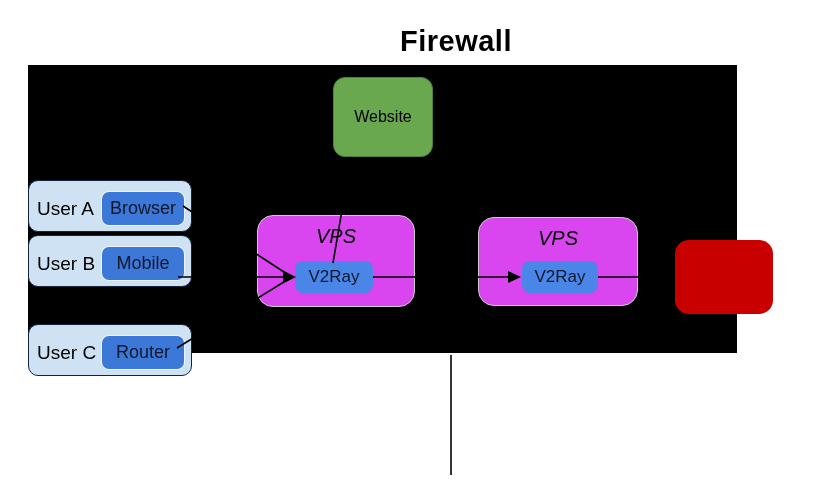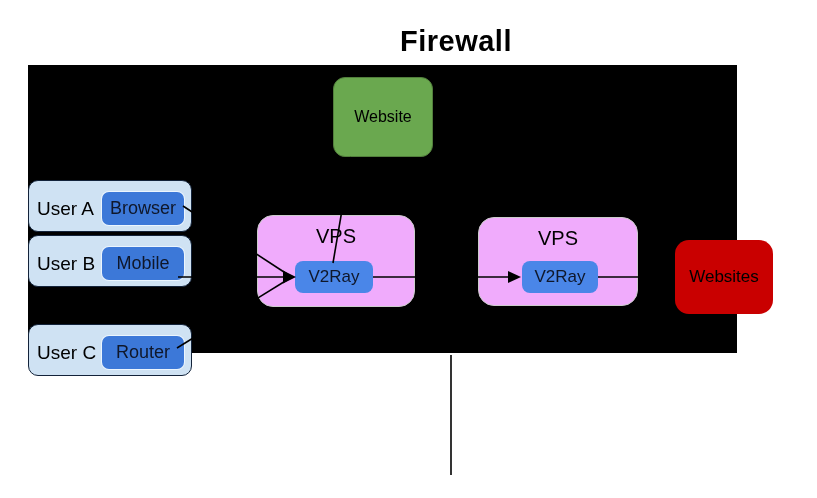--- a/index.html
+++ b/index.html
@@ -31,21 +31,21 @@
   .userA { top:180px; } .userB { top:235px; } .userC { top:324px; }
   .uname { font-size:19px; white-space:nowrap; }
   .device {
     height:33px; min-width:70px; padding:0 6px;
     background:#3c78d8; border-radius:7px;
     display:flex; align-items:center; justify-content:center;
     font-size:18px; color:#0f172a;
     box-shadow:0 0 0 1px rgba(240,248,255,0.85);
   }
   .vps {
-    background:#f0abfc; border:1.5px solid #cccccc; border-radius:16px;
+    background:#d946ef; border:1.5px solid #cccccc; border-radius:16px;font-style:italic;
   }
   .vps1 { left:257px; top:215px; width:158px; height:92px; }
   .vps2 { left:478px; top:217px; width:160px; height:89px; }
   .vps-label { text-align:center; margin-top:9px; font-size:20px; }
   .v2ray {
     position:absolute; z-index:2; background:#4a86e8; border-radius:8px;
     color:#0f172a; font-size:17px;
     display:flex; align-items:center; justify-content:center;
   }
   .v2ray1 { left:295px; top:261px; width:78px; height:32px; }
@@ -103,21 +103,20 @@
   </div>
 
   <div class="node vps vps2">
     <div class="vps-label">VPS</div>
   </div>
   <div class="v2ray v2ray2">
     <span>V2Ray</span>
   </div>
 
   <div class="node blocked">
-    <span>Websites</span>
   </div>
 
   <svg class="connectors" viewBox="0 0 817 498" xmlns="http://www.w3.org/2000/svg">
     <g stroke="#000000" stroke-width="1.6" fill="none">
       <line x1="183" y1="206" x2="287" y2="274"></line>
       <line x1="178" y1="277" x2="285" y2="277"></line>
       <line x1="177" y1="348" x2="287" y2="280"></line>
       <line x1="351" y1="157" x2="333" y2="263"></line>
       <line x1="373" y1="277" x2="510" y2="277"></line>
       <line x1="598" y1="277" x2="675" y2="277"></line>

